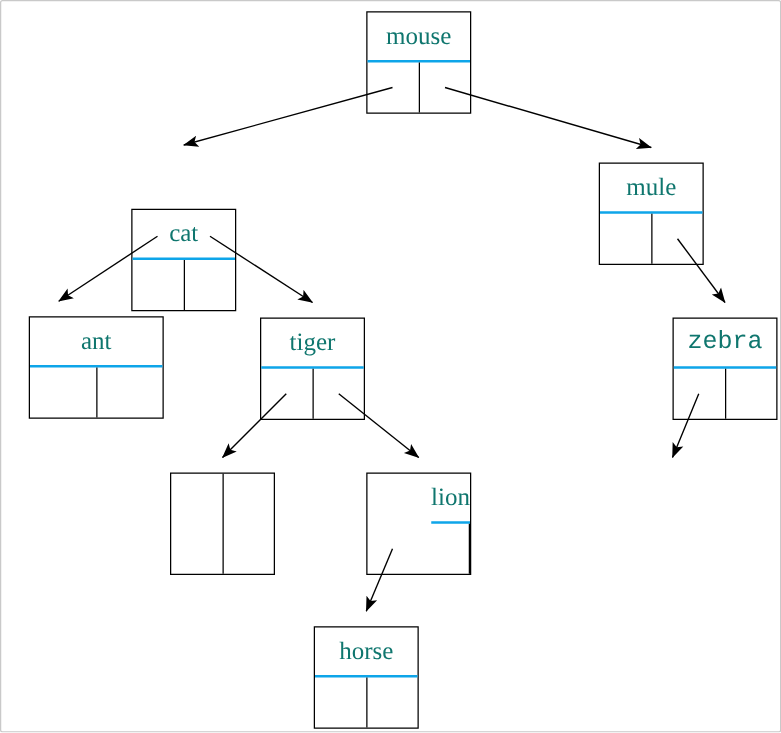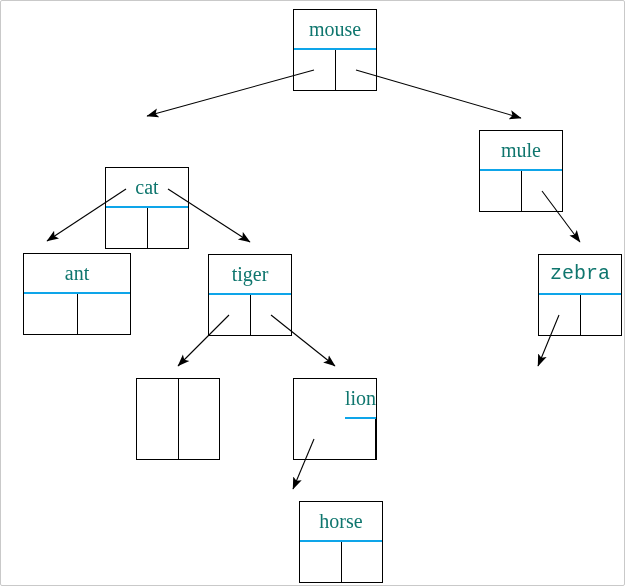--- a/index.html
+++ b/index.html
@@ -98,21 +98,21 @@
           <div class="cell"></div>
         </div>
       </div>
       <div class="node" style="left: 292px; top: 377px; width: 84px; height: 82px; align-items: flex-end;">
         <div class="node-label" style="height:40px">lion</div>
         <div class="node-cells">
           <div class="cell left"></div>
           <div class="cell"></div>
         </div>
       </div>
-      <div class="node" style="left: 250px; top: 500px; width: 84px; height: 82px; margin-left: 48px;">
+      <div class="node" style="left: 250px; top: 500px; width: 84px; height: 82px;">
         <div class="node-label" style="height:40px">horse</div>
         <div class="node-cells">
           <div class="cell left"></div>
           <div class="cell"></div>
         </div>
       </div>
     </div>
   <svg class="edges-svg" id="edges-svg" viewBox="0 0 625 586" xmlns="http://www.w3.org/2000/svg">
     <defs>
       <marker id="arrowhead" markerUnits="userSpaceOnUse" markerWidth="14" markerHeight="11" refX="11.5" refY="5" orient="auto">

